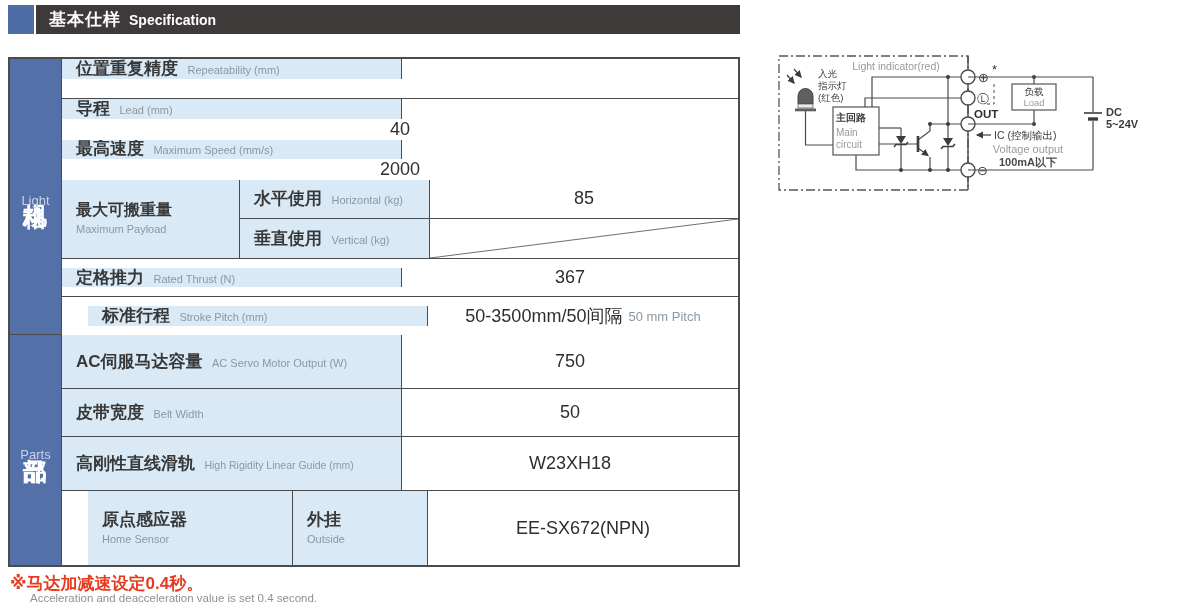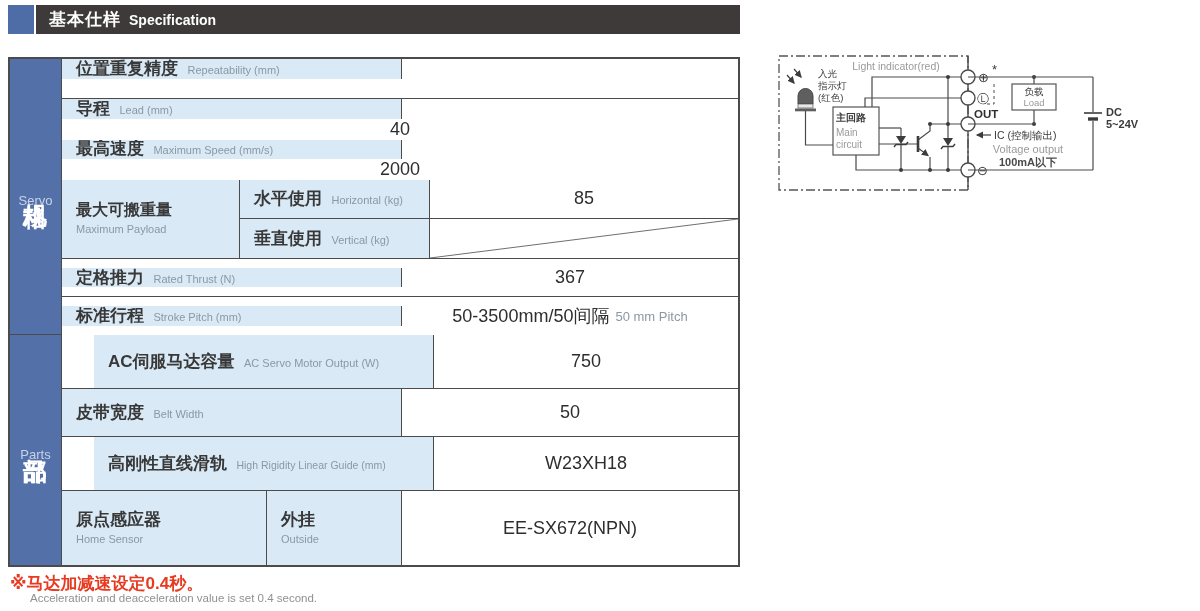--- a/index.html
+++ b/index.html
@@ -20,22 +20,22 @@
   
   #spec-table { position:absolute; left:8px; top:57px; width:732px; border:2px solid #4b4b4b; background:#fff; }
   .tsection { display:flex; }
   .seccol { width:52px; background:#5470a8; color:#fff; display:flex; flex-direction:column;
             align-items:center; justify-content:center; border-right:1px solid #4b4b4b; }
   #sec-spec .seccol { border-bottom:1px solid #4b4b4b; }
   .sec-cn { font-size:24px; font-weight:bold; line-height:27px; writing-mode:vertical-rl; text-orientation:upright; letter-spacing:2px; }
   .sec-en { font-size:13px; color:#c7d3e8; margin-top:4px; }
   .rows { flex:1; display:flex; flex-direction:column; }
   .row { display:flex; border-bottom:1px solid #4b4b4b; }
-  .row.last { border-bottom:none; }
-  .h40 { height:40px;flex-direction:column; } .h38 { height:38px;align-items:center; } .h54 { height:54px;padding-left:32px; } .h48 { height:48px; }
+  .row.last { border-bottom:none;padding-left:26px; }
+  .h40 { height:40px;flex-direction:column; } .h38 { height:38px;align-items:center; } .h54 { height:54px; } .h48 { height:48px; }
   .h74 { height:74px; } .h80 { height:80px; }
   .lbl { background:#d9eaf6; border-right:1px solid #4b4b4b; display:flex; align-items:center; padding-left:14px; }
   .lbl .inner { line-height:1.15; }
   .cnl { font-size:17px; font-weight:600; color:#383838; }
   .enl { font-size:11px; color:#8b98a3; margin-left:5px; }
   .stack .cnl { display:block; }
   .stack .enl { display:block; margin-left:0; margin-top:3px; }
   .w340 { width:340px; } .w150 { width:178px; } .w190 { width:190px; } .w205 { width:205px; } .w135 { width:135px; }
   .val { flex:1; background:#fff; display:flex; align-items:center; justify-content:center;
          font-size:18px; color:#2e2e2e; font-weight:500; position:relative; }
@@ -63,21 +63,21 @@
     <span class="cn">基本仕样</span>
     <span class="en">Specification</span>
   </div>
 
 
   <div id="spec-table">
 
     <div class="tsection" id="sec-spec">
       <div class="seccol">
         <div class="sec-cn">规格</div>
-        <div class="sec-en">Servo</div>
+        <div class="sec-en">Light</div>
       </div>
       <div class="rows">
         <div class="row h40">
           <div class="lbl w340">
               <div class="inner">
             <span class="cnl">位置重复精度</span>
             <span class="enl">Repeatability (mm)</span>
           </div>
             </div>
         </div>

